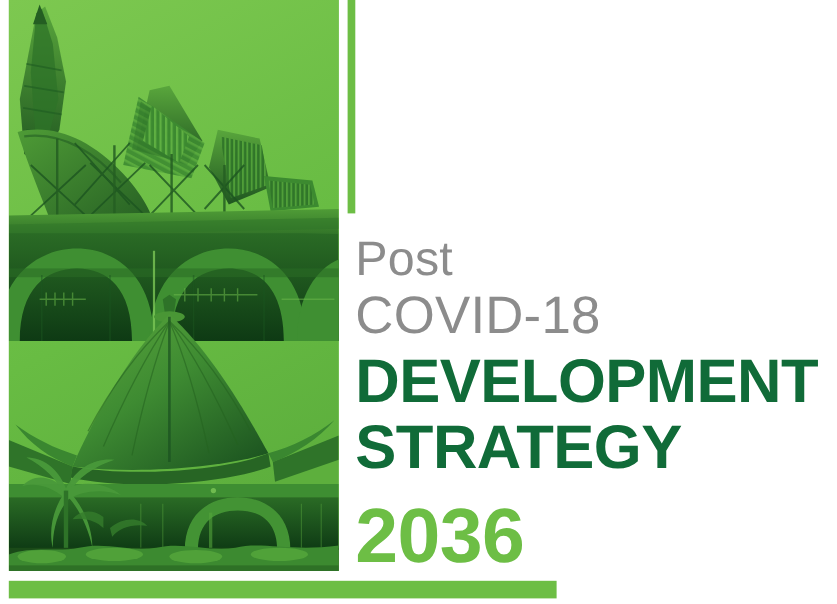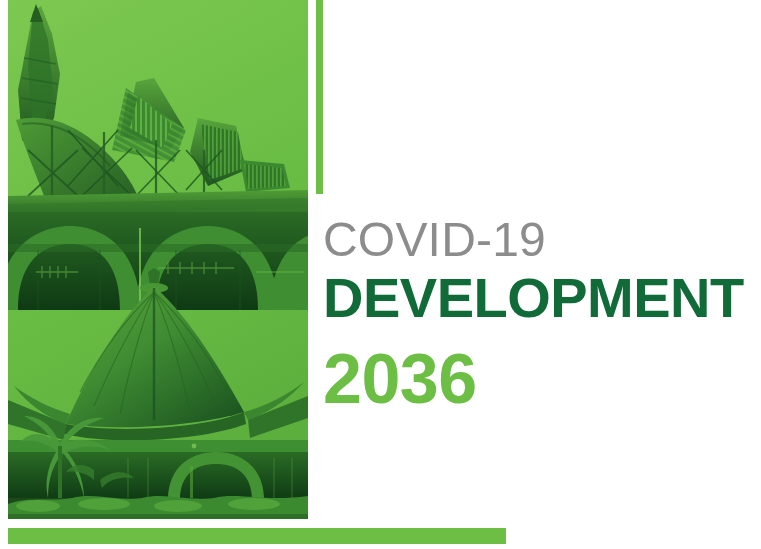--- a/index.html
+++ b/index.html
@@ -252,20 +252,22 @@
         <ellipse cx="170" cy="506" rx="24" ry="6"></ellipse>
         <ellipse cx="246" cy="504" rx="26" ry="6"></ellipse>
       </g>
       <rect x="0" y="514" width="300" height="5" fill="#2B6A24" opacity="0.8"></rect>
     </svg>
   </div>
 
   <div class="vbar"></div>
 
   <div class="title-block">
-    <div class="t-covid">COVID-19</div>
+    <div class="t-light">Post</div>
+    <div class="t-covid">COVID-18</div>
     <div class="t-bold">DEVELOPMENT</div>
+    <div class="t-bold">STRATEGY</div>
     <div class="t-year">2036</div>
   </div>
 
   <div class="hbar"></div>
 
 </div>
 
 </body></html>

